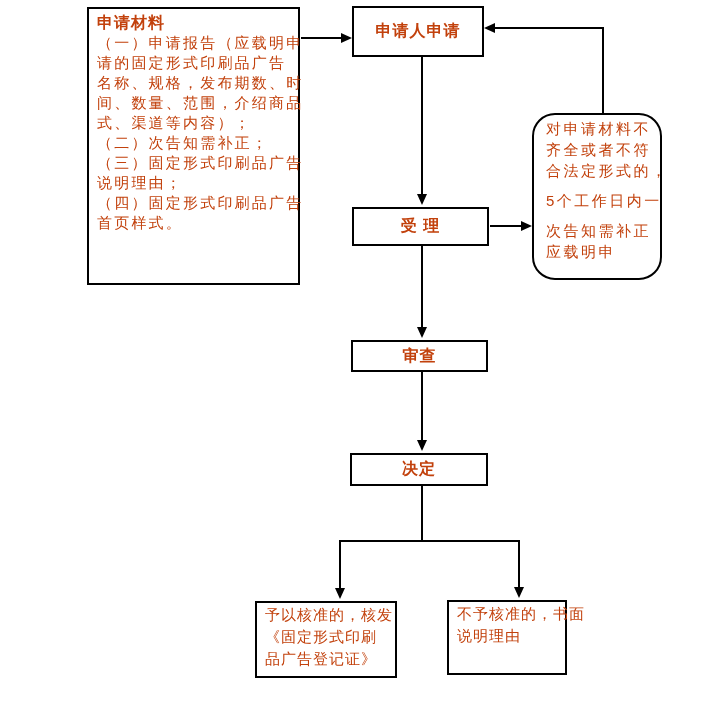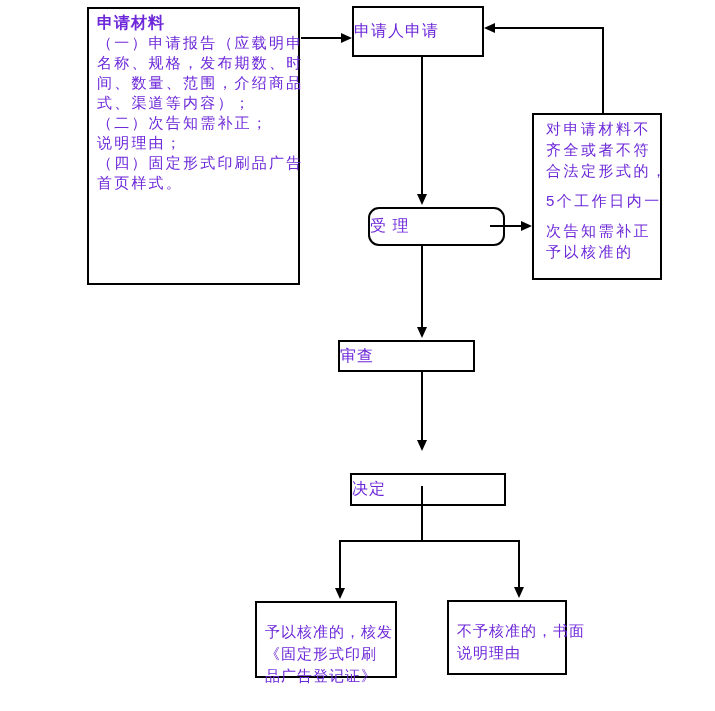--- a/index.html
+++ b/index.html
@@ -1,87 +1,89 @@
 <!DOCTYPE html>
 <html><head>
 <meta charset="utf-8">
 <style>
   html,body{margin:0;padding:0;background:#fff;}
   .canvas{
     position:relative;width:715px;height:711px;background:#ffffff;
     font-family:"Liberation Sans","DejaVu Sans",sans-serif;
-    color:#6d28d9;overflow:hidden;
+    color:#c2410c;overflow:hidden;
   }
   .box{
     position:absolute;background:#fff;border:2px solid #000;box-sizing:border-box;
   }
   .label-box{
-    display:flex;align-items:center;justify-content:flex-start;
-    font-weight:normal;font-size:16px;letter-spacing:1px;white-space:nowrap;
+    display:flex;align-items:center;justify-content:center;
+    font-weight:bold;font-size:16px;letter-spacing:1px;white-space:nowrap;
   }
   .textbox{font-size:15px;line-height:20px;}
   .tline{white-space:nowrap;}
   .materials{padding:4px 4px 0 8px;letter-spacing:2.2px;}
   .materials .bx-title{font-weight:bold;font-size:16px;letter-spacing:1px;line-height:20px;}
   .notice{padding:3px 0 0 12px;line-height:21px;letter-spacing:2.5px;}
   .notice .para{margin:0 0 9px 0;}
-  .result{padding:18px 0 0 8px;line-height:22px;letter-spacing:1px;}
+  .result{padding:1px 0 0 8px;line-height:22px;letter-spacing:1px;}
   .line{position:absolute;background:#000;}
   .ah{position:absolute;width:0;height:0;}
   .ah-right{border-top:5px solid transparent;border-bottom:5px solid transparent;border-left:11px solid #000;}
   .ah-left{border-top:5px solid transparent;border-bottom:5px solid transparent;border-right:11px solid #000;}
   .ah-down{border-left:5px solid transparent;border-right:5px solid transparent;border-top:11px solid #000;}
 </style>
 </head>
 <body>
 
 <div class="canvas">
 
   <div class="box textbox materials" style="left:87px;top:7px;width:213px;height:278px;">
     <div class="bx-title">申请材料</div>
     <div>
         <div class="tline">（一）申请报告（应载明申</div>
+        <div class="tline">请的固定形式印刷品广告</div>
         <div class="tline">名称、规格，发布期数、时</div>
         <div class="tline">间、数量、范围，介绍商品</div>
         <div class="tline">式、渠道等内容）；</div>
         <div class="tline">（二）次告知需补正；</div>
+        <div class="tline">（三）固定形式印刷品广告</div>
         <div class="tline">说明理由；</div>
         <div class="tline">（四）固定形式印刷品广告</div>
         <div class="tline">首页样式。</div>
       </div>
   </div>
 
   <div class="box label-box" style="left:352px;top:6px;width:132px;height:51px;">
     <span>申请人申请</span>
   </div>
 
-  <div class="box textbox notice" style="left:532px;top:113px;width:130px;height:167px;">
+  <div class="box textbox notice" style="left:532px;top:113px;width:130px;height:167px;border-radius:23px;">
     <div class="para">
         <div class="tline">对申请材料不</div>
         <div class="tline">齐全或者不符</div>
         <div class="tline">合法定形式的，</div>
       </div>
     <div class="para">
         <div class="tline">5个工作日内一</div>
       </div>
     <div class="para">
         <div class="tline">次告知需补正</div>
-        <div class="tline">予以核准的</div>
+        <div class="tline">应载明申</div>
       </div>
   </div>
 
-  <div class="box label-box" style="left:368px;top:207px;width:137px;height:39px;border-radius:11px;">
+  <div class="box label-box" style="left:352px;top:207px;width:137px;height:39px;">
     <span>受 理</span>
   </div>
 
-  <div class="box label-box" style="left:338px;top:340px;width:137px;height:32px;">
+  <div class="box label-box" style="left:351px;top:340px;width:137px;height:32px;">
     <span>审查</span>
   </div>
 
-  <div class="box label-box" style="left:350px;top:453px;width:156px;height:33px;margin-top:20px;">
+  <div class="box label-box" style="left:350px;top:453px;width:138px;height:33px;">
     <span>决定</span>
   </div>
 
   <div class="box textbox result" style="left:255px;top:601px;width:142px;height:77px;">
       <div class="tline">予以核准的，核发</div>
       <div class="tline">《固定形式印刷</div>
       <div class="tline">品广告登记证》</div>
     </div>
 
   <div class="box textbox result" style="left:447px;top:600px;width:120px;height:75px;">

